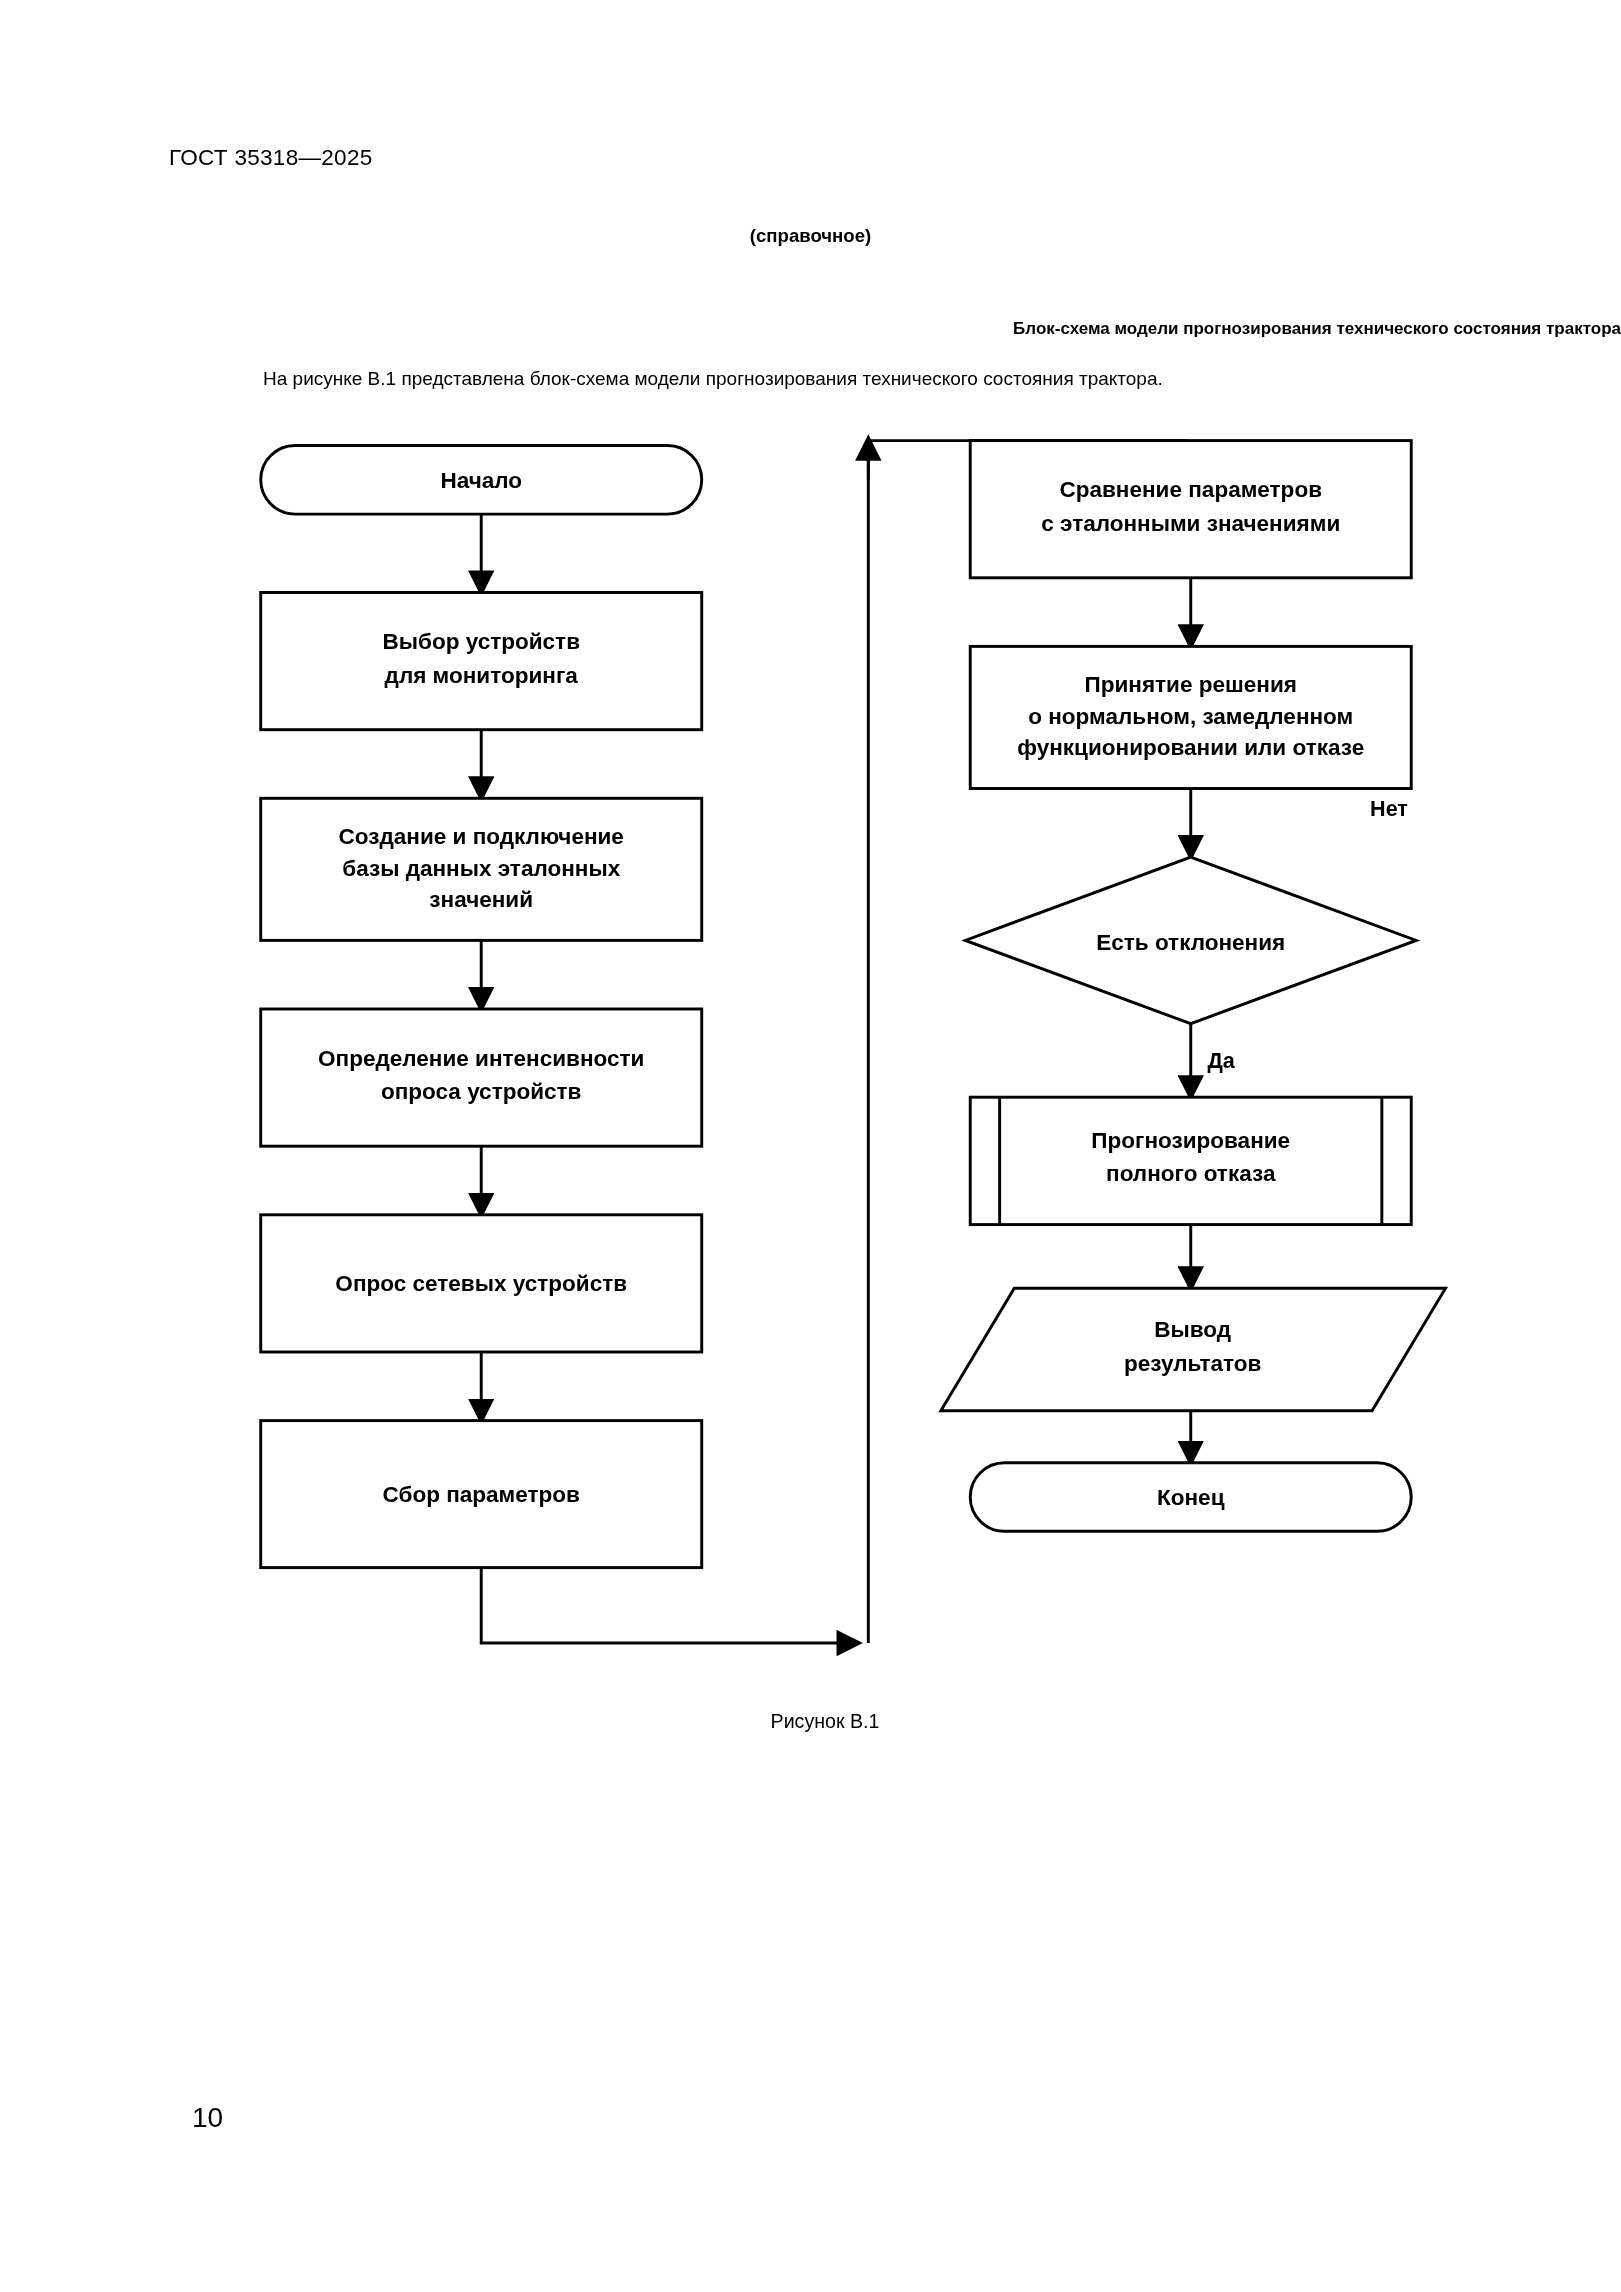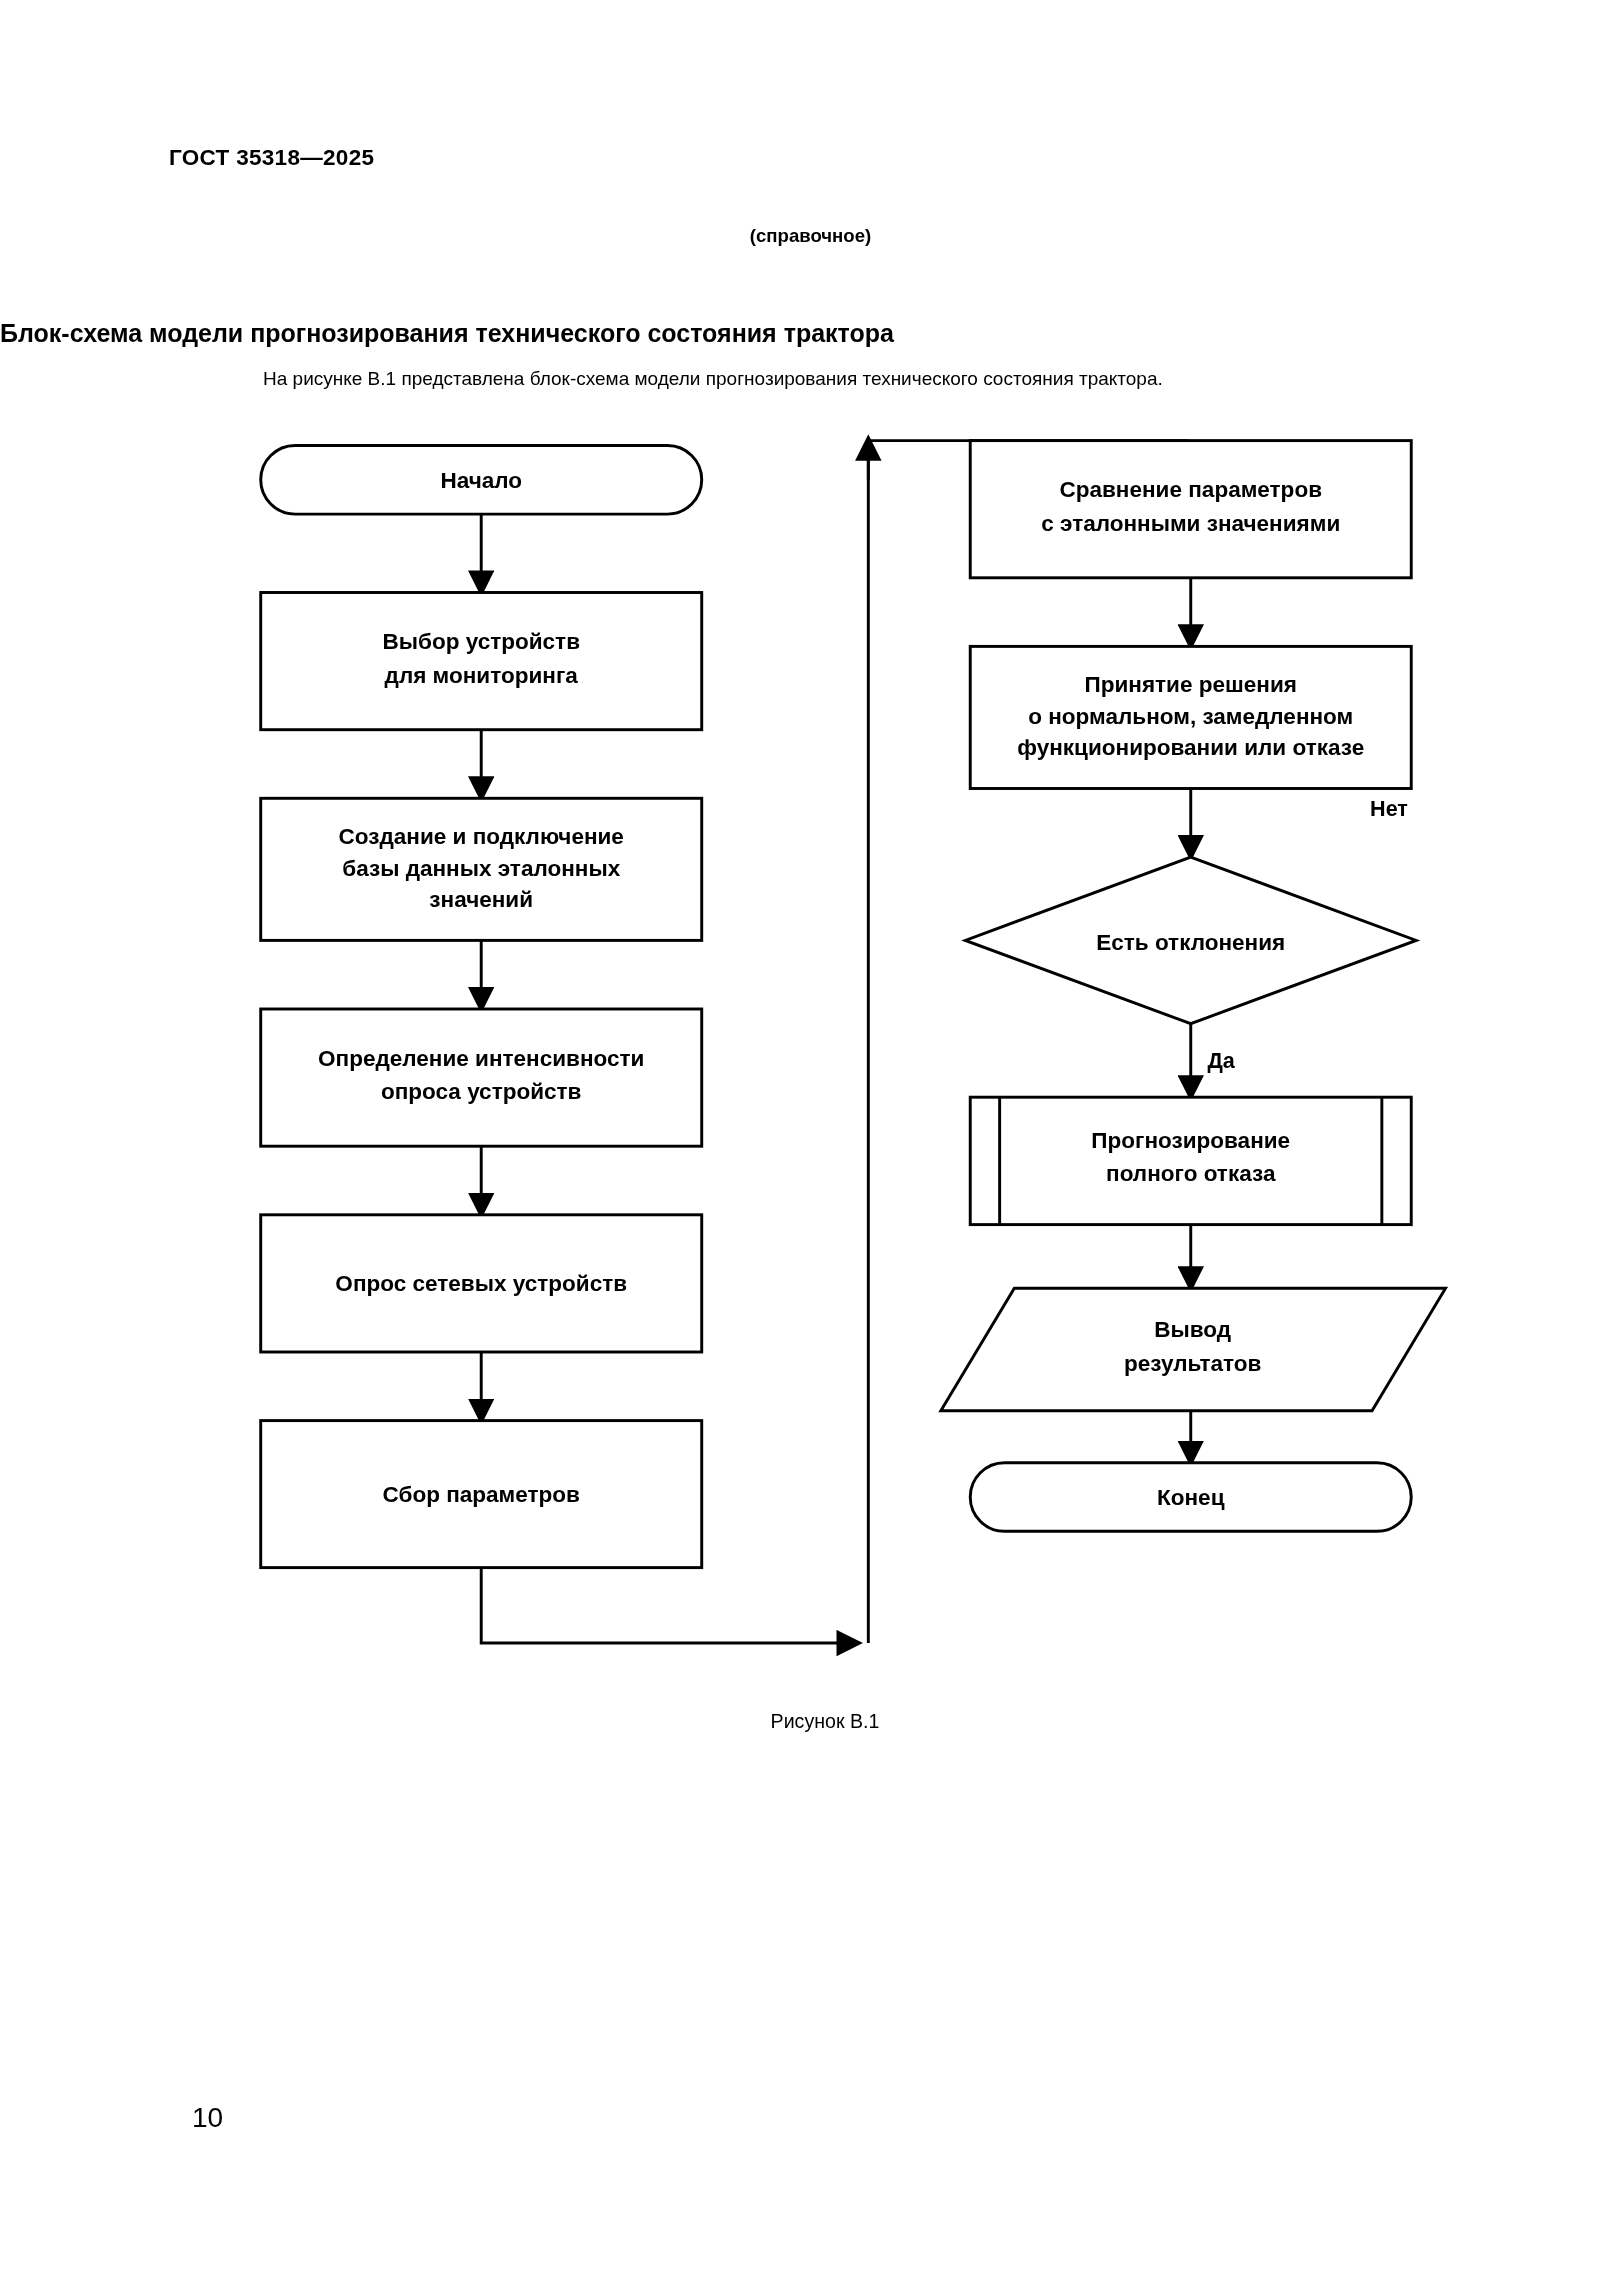--- a/index.html
+++ b/index.html
@@ -19,21 +19,21 @@
   .page {
     position: absolute;
     inset: 0;
   }
 
   .header-std {
     position: absolute;
     left: 169px;
     top: 145px;
     font-size: 22.5px;
-    font-weight: bold;
+    font-weight: normal;
     letter-spacing: 0.3px;
   }
 
   .appendix-title {
     position: absolute;
     left: 0;
     right: 0;
     top: 223px;
     text-align: center;
     font-size: 19.6px;
@@ -43,22 +43,22 @@
   .appendix-title .sub {
     font-weight: bold;
     font-size: 18.6px;
   }
 
   .section-title {
     position: absolute;
     left: 0;
     right: 0;
     top: 319px;
-    text-align: left;
-    font-size: 25px;
+    text-align: right;
+    font-size: 17px;
     font-weight: bold;
   }
 
   .intro-text {
     position: absolute;
     left: 263px;
     top: 366px;
     width: 1176px;
     font-size: 19px;
     line-height: 1.4;

